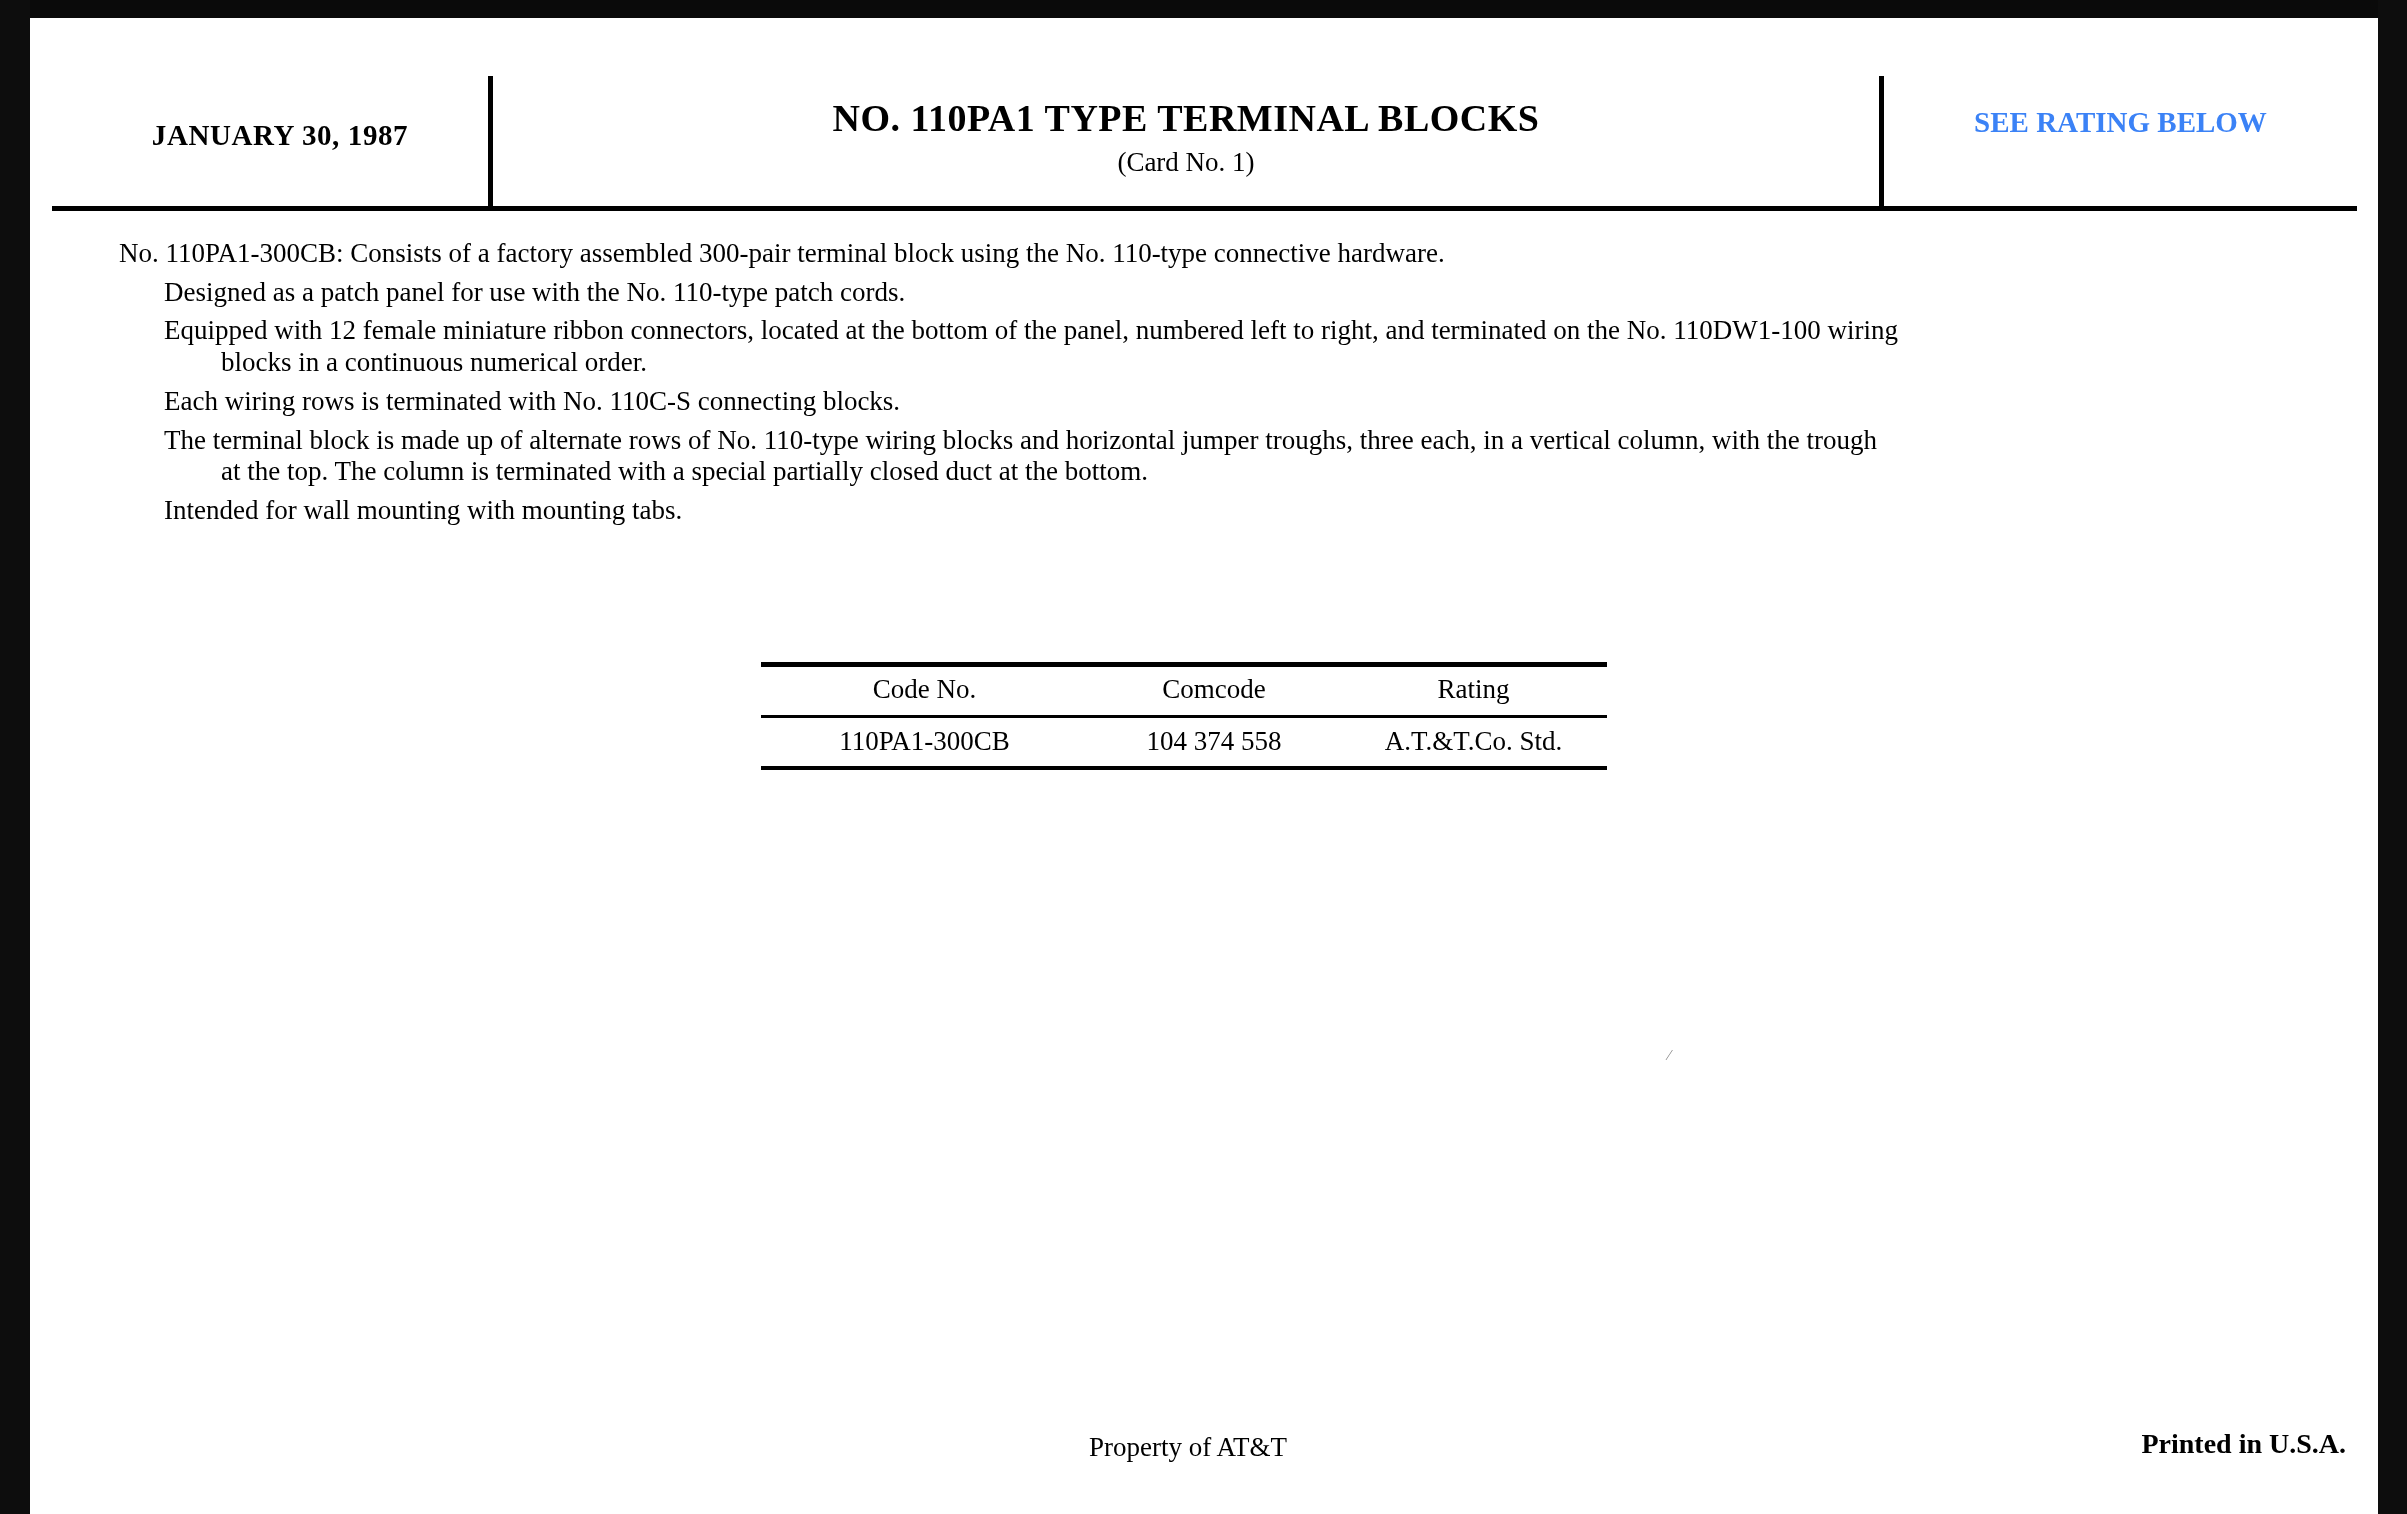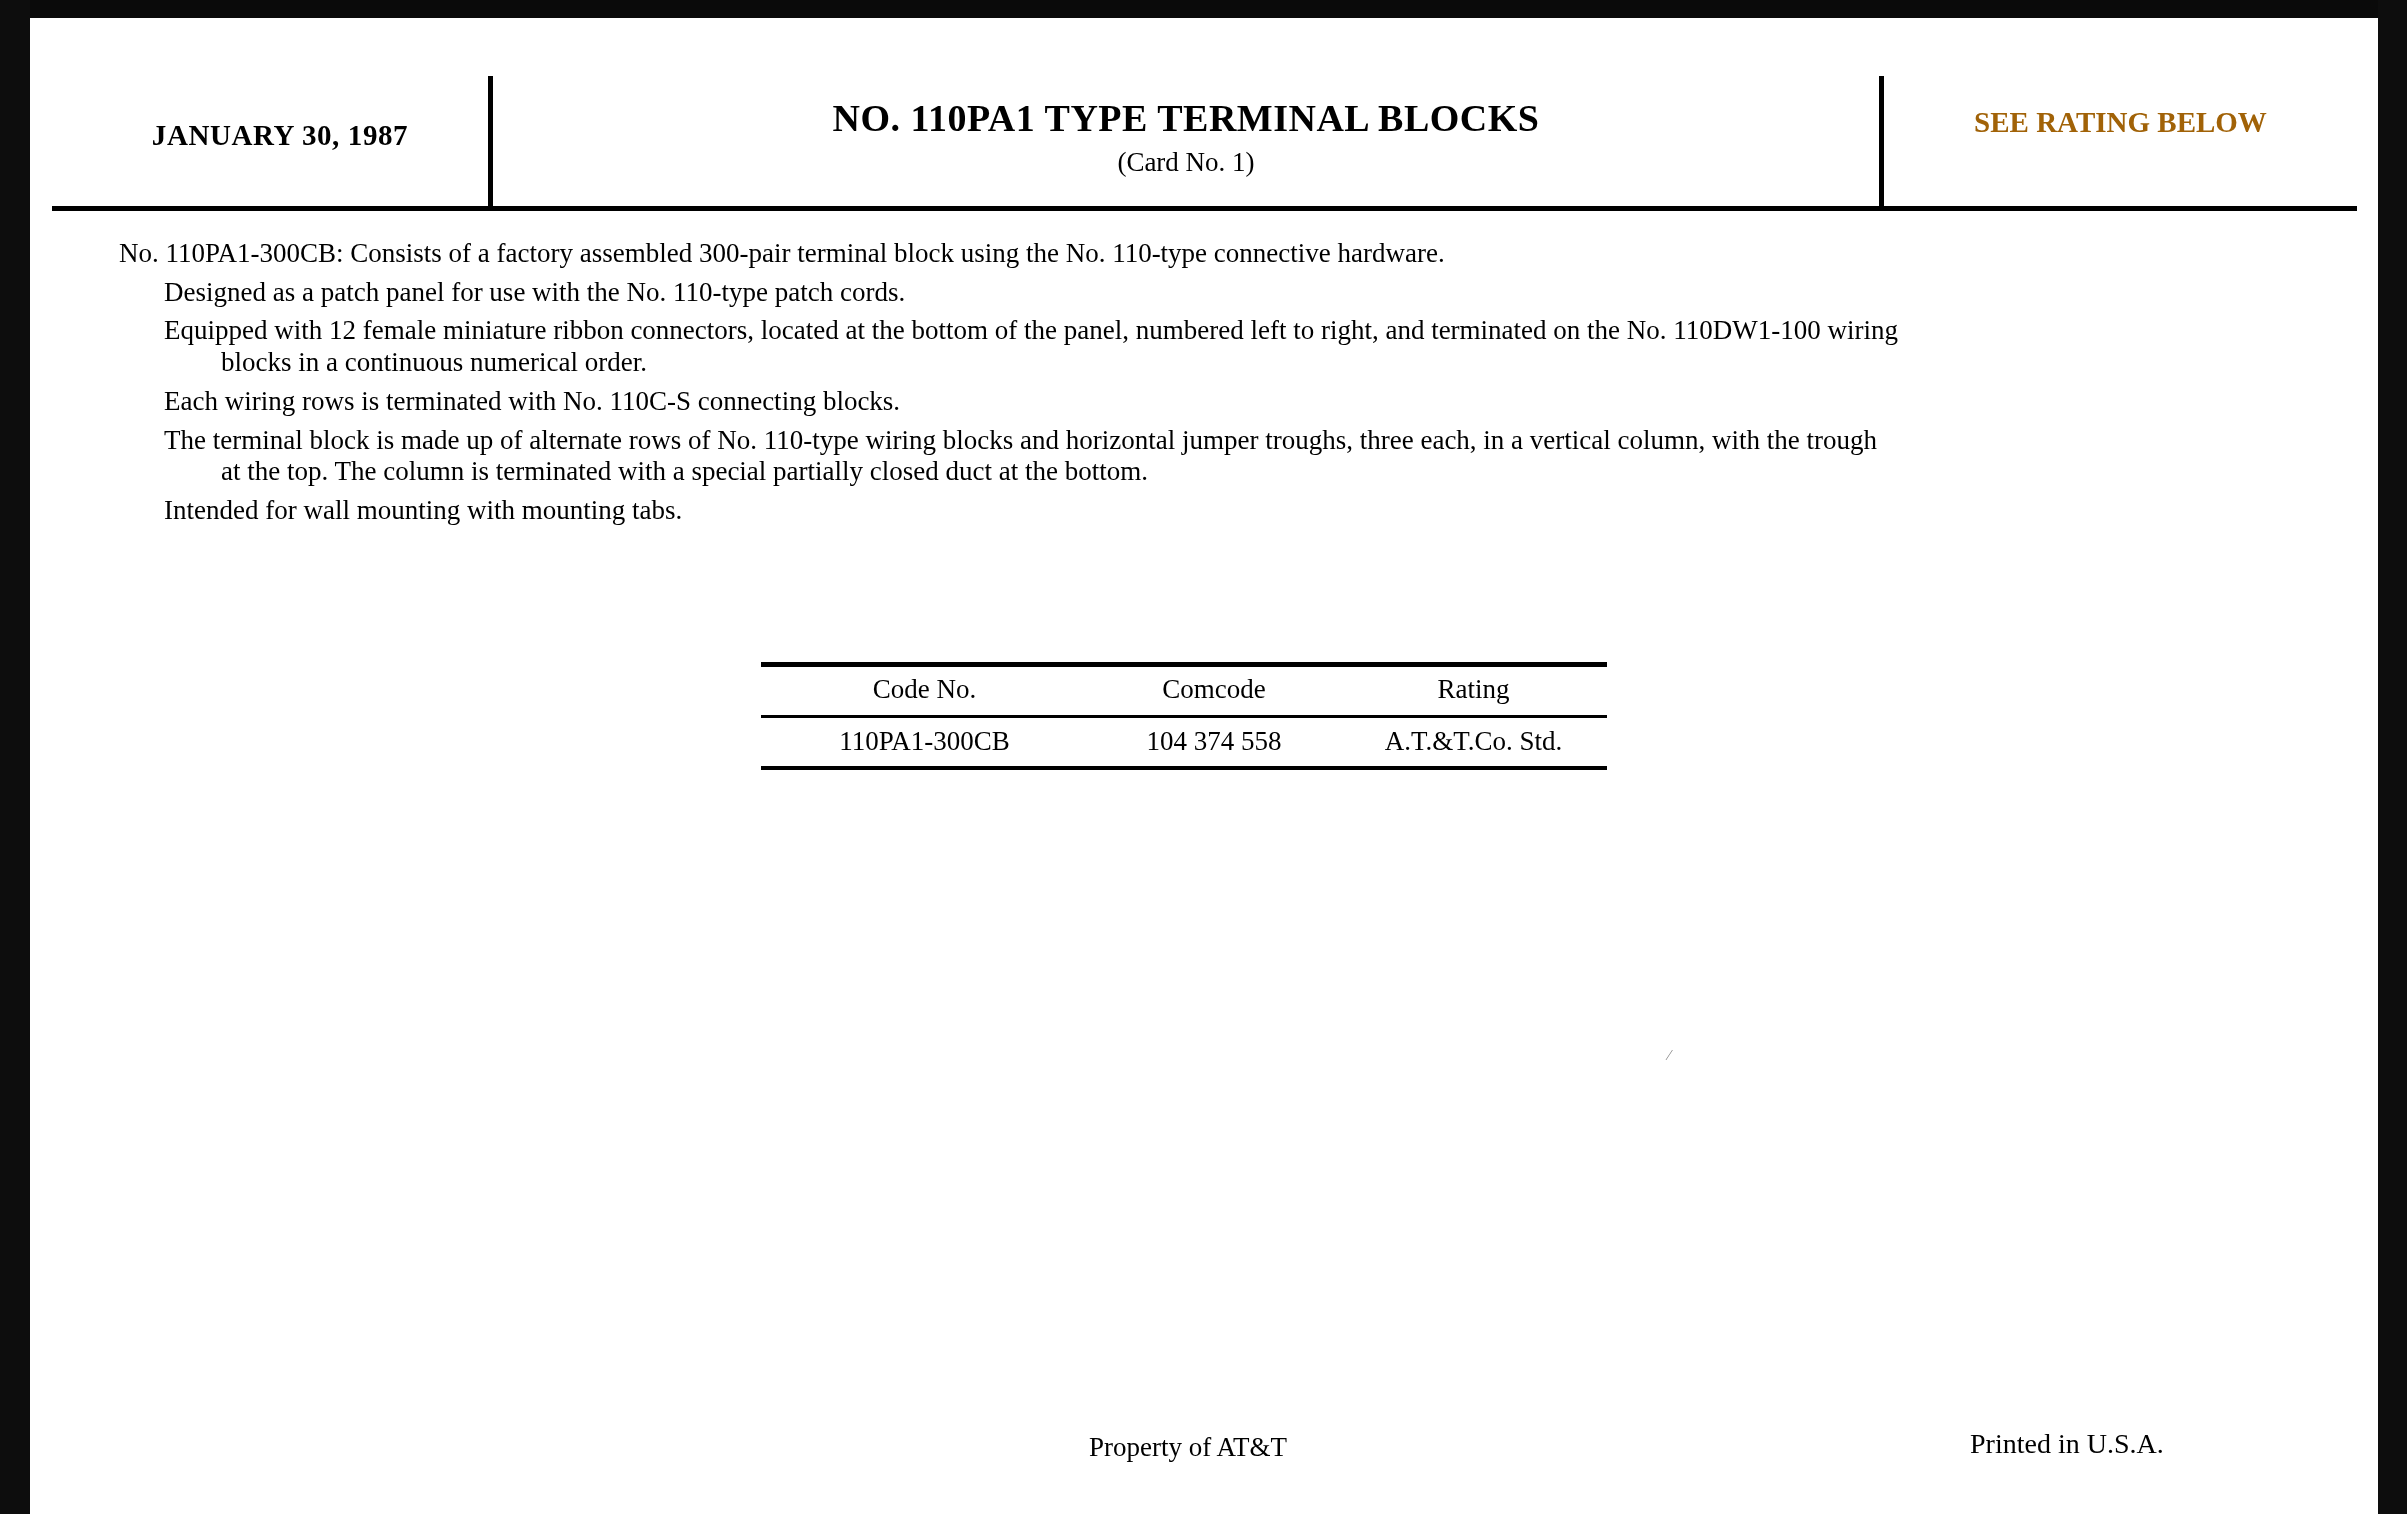--- a/index.html
+++ b/index.html
@@ -112,21 +112,21 @@
   }
   .hdr-rating {
     position: absolute;
     left: 1836px;
     top: 46px;
     width: 465px;
     text-align: center;
     font-weight: bold;
     font-size: 29px;
     line-height: 1.25;
-    color: #a16207;
+    color: #3b82f6;
   }
 
   
   .body-block {
     position: absolute;
     left: 69px;
     top: 220px;
     width: 2247px;
     font-size: 27px;
     line-height: 1.175;
@@ -199,22 +199,22 @@
     text-align: center;
     font-weight: normal;
     font-size: 27px;
     color: #000;
   }
   .footer-printed {
     position: absolute;
     left: 1940px;
     top: 1410px;
     width: 376px;
-    text-align: left;
-    font-weight: normal;
+    text-align: right;
+    font-weight: bold;
     font-size: 28px;
     color: #000;
   }
   .speck {
     position: absolute;
     color: #777;
     font-size: 14px;
   }
 </style>
 </head>

